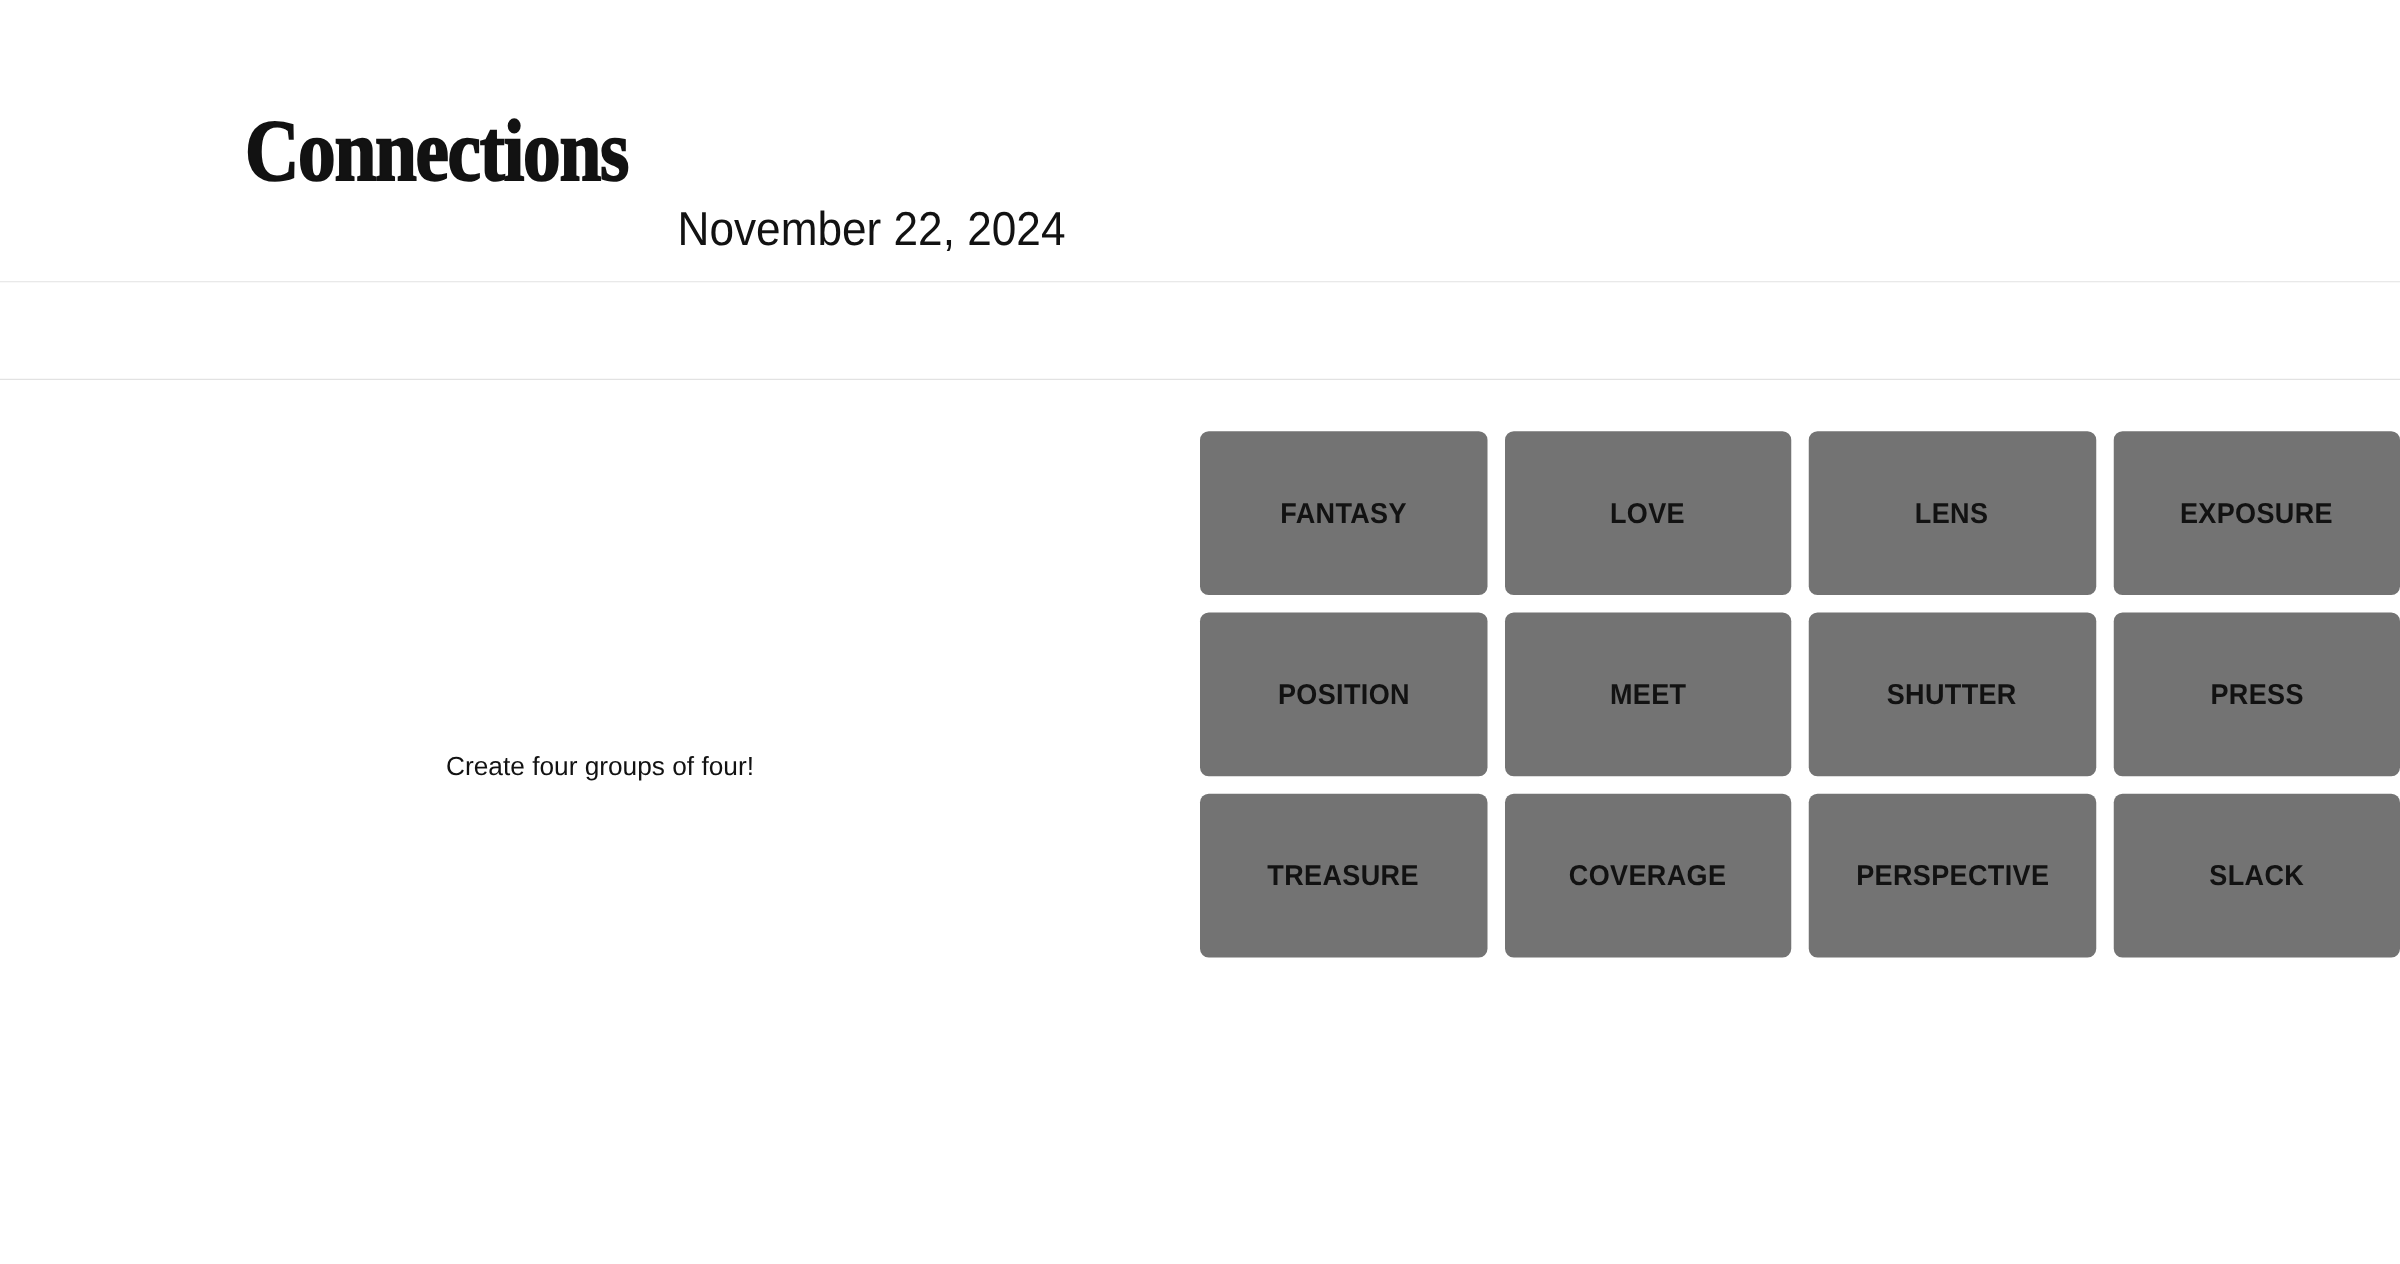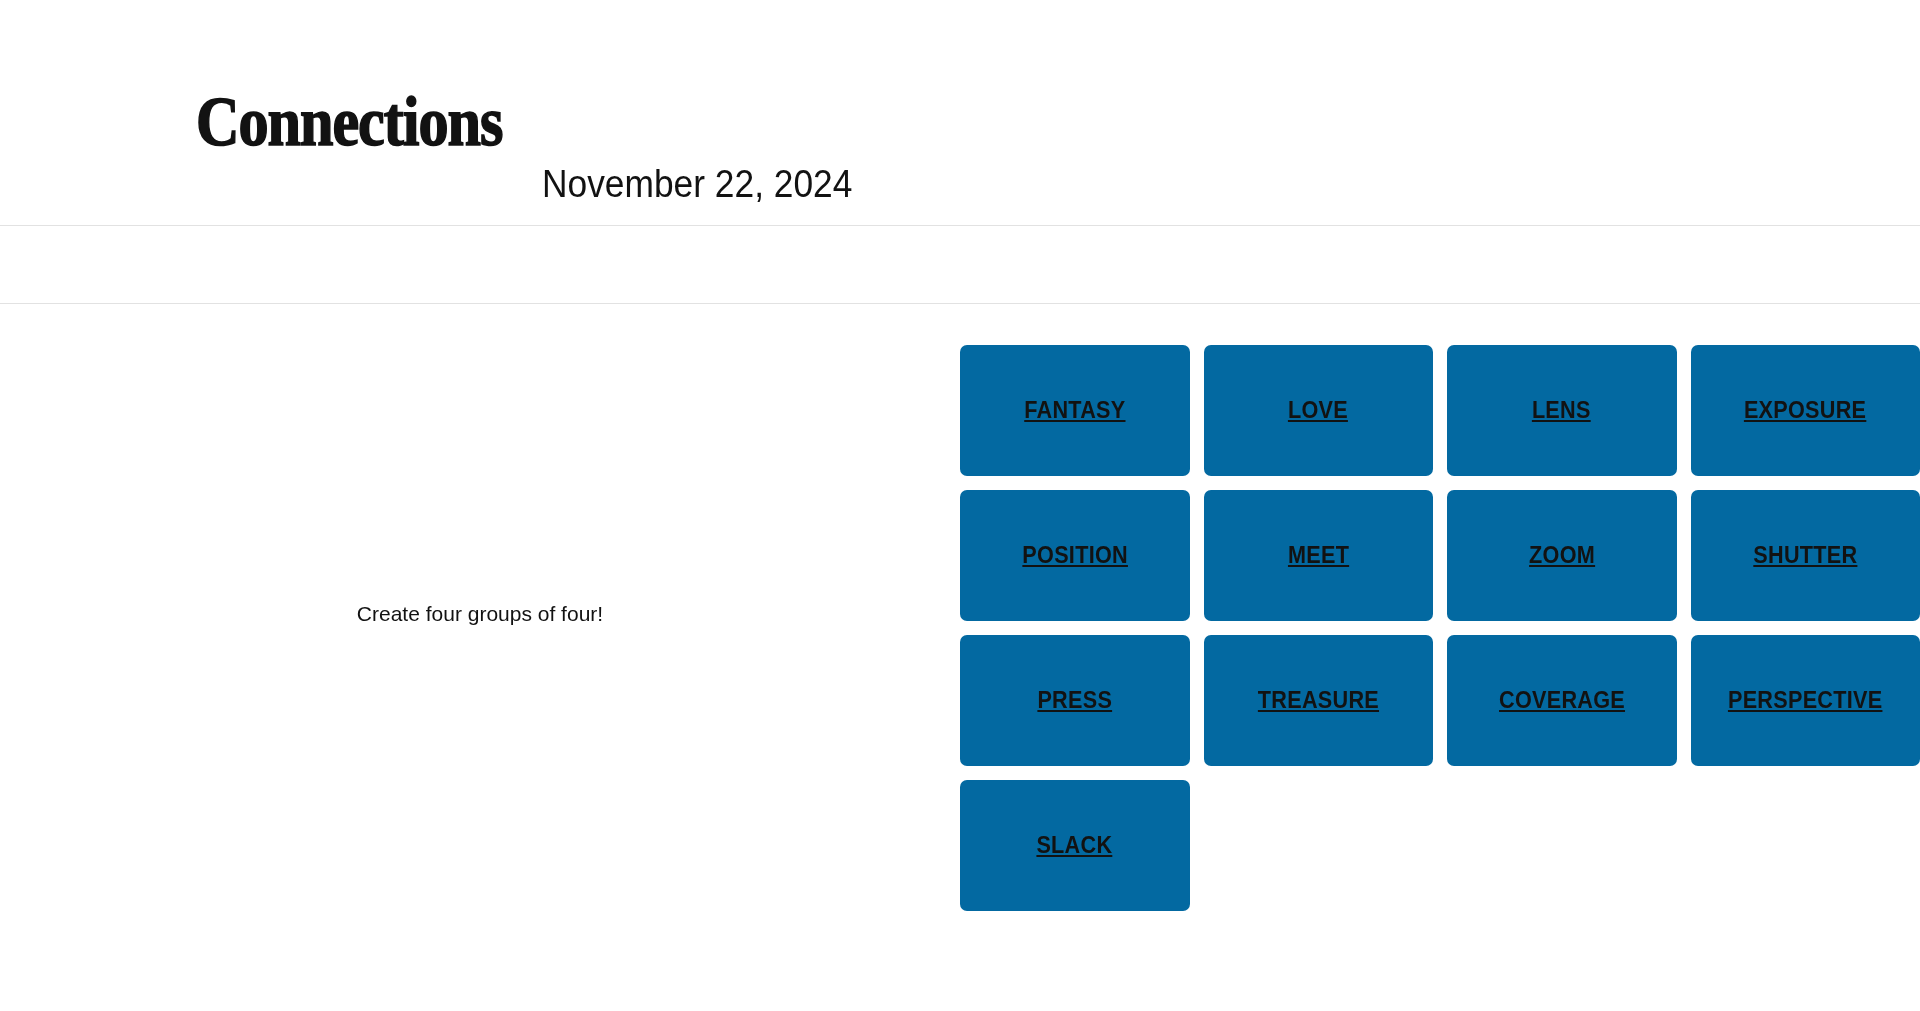--- a/index.html
+++ b/index.html
@@ -85,33 +85,32 @@
   }
 
   .grid {
     width: 1017px;
     display: grid;
     grid-template-columns: repeat(4, 1fr);
     grid-template-rows: repeat(4, 131px);
     gap: 14px;
   }
   .tile {
-    background: #0369a1;
+    background: #737373;
     border: none;
     border-radius: 7px;
     display: flex;
     align-items: center;
     justify-content: center;
     padding: 0 6px;
     box-sizing: border-box;
     cursor: pointer;
     font-family: "Liberation Sans", sans-serif;
     color: #121212;
     user-select: none;
-    text-decoration: underline;
   }
   .tile-label {
     font-size: 23px;
     font-weight: 700;
     letter-spacing: 0.3px;
     line-height: 1;
     text-transform: uppercase;
     text-align: center;
     white-space: nowrap;
     transform: scaleX(0.94);
@@ -147,23 +146,20 @@
     <button class="tile">
         <span class="tile-label">EXPOSURE</span>
       </button>
     <button class="tile">
         <span class="tile-label">POSITION</span>
       </button>
     <button class="tile">
         <span class="tile-label">MEET</span>
       </button>
     <button class="tile">
-        <span class="tile-label">ZOOM</span>
-      </button>
-    <button class="tile">
         <span class="tile-label">SHUTTER</span>
       </button>
     <button class="tile">
         <span class="tile-label">PRESS</span>
       </button>
     <button class="tile">
         <span class="tile-label">TREASURE</span>
       </button>
     <button class="tile">
         <span class="tile-label">COVERAGE</span>

